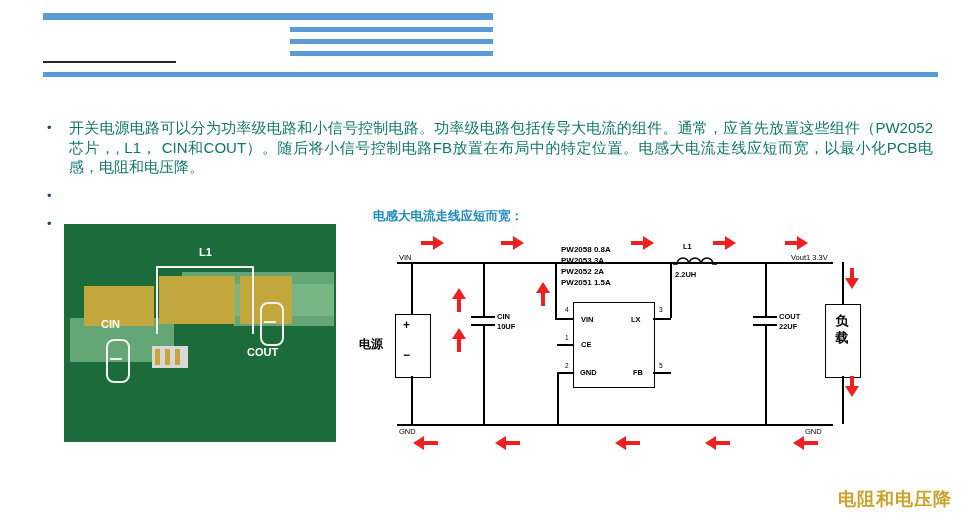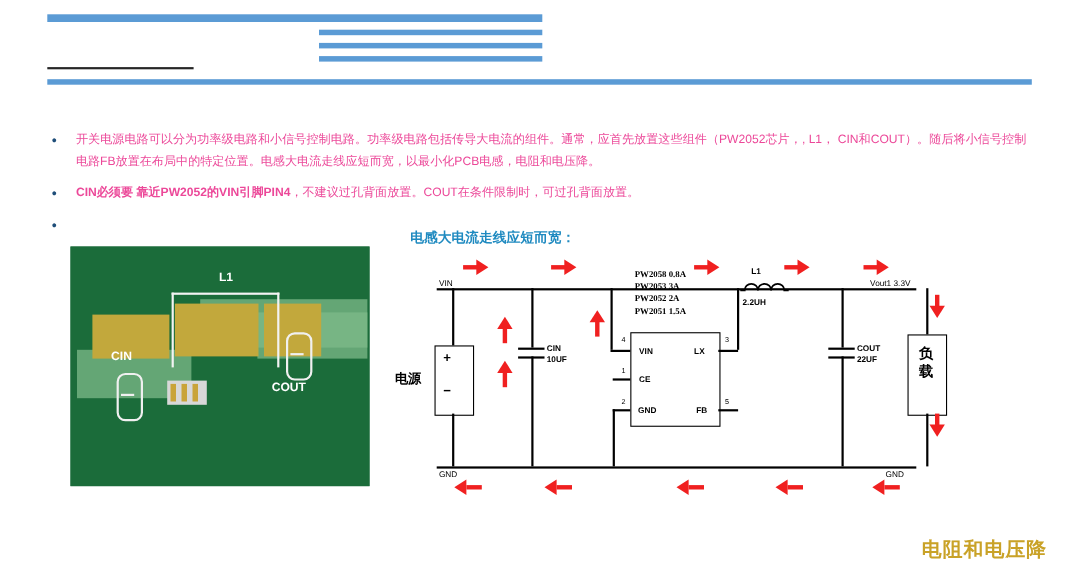--- a/index.html
+++ b/index.html
@@ -23,21 +23,21 @@
     position:absolute;left:43px;top:31px;
     font-size:19px;font-weight:bold;color:#1f1f1f;
     letter-spacing:1px;
   }
   .hdr-title-underline{position:absolute;left:43px;top:61px;width:133px;height:2px;background:#262626;}
 
   
   .bullets{position:absolute;left:43px;top:118px;width:890px;}
   .bullet-row{display:flex;margin-bottom:9px;}
   .bullet-dot{width:22px;flex:0 0 22px;color:#1f4e79;font-size:13px;line-height:19px;text-align:left;padding-left:4px;}
-  .bullet-text{font-size:11px;line-height:19.5px;color:#ec4899;text-align:justify;}
+  .bullet-text{font-size:15px;line-height:19.5px;color:#0f766e;text-align:justify;}
   .bullet-text.b2{font-weight:bold;}
   .bullet-text .reg{font-weight:normal;}
 
   
   .photo{
     position:absolute;left:64px;top:224px;width:272px;height:218px;
     background:#1f6b3a;
     background:linear-gradient(#1d6e3c,#17histor);
     background-color:#1a6b39;
     overflow:hidden;
@@ -105,21 +105,20 @@
   <div class="hdr-rule"></div>
 </div>
 
 <div class="bullets">
   <div class="bullet-row">
     <div class="bullet-dot">•</div>
     <div class="bullet-text">开关电源电路可以分为功率级电路和小信号控制电路。功率级电路包括传导大电流的组件。通常，应首先放置这些组件（PW2052芯片，, L1， CIN和COUT）。随后将小信号控制电路FB放置在布局中的特定位置。电感大电流走线应短而宽，以最小化PCB电感，电阻和电压降。</div>
   </div>
   <div class="bullet-row">
     <div class="bullet-dot">•</div>
-    <div class="bullet-text b2"><span>CIN必须要 靠近PW2052的VIN引脚PIN4</span><span class="reg">，不建议过孔背面放置。COUT在条件限制时，可过孔背面放置。</span></div>
   </div>
   <div class="bullet-row">
     <div class="bullet-dot">•</div>
     <div class="bullet-text"></div>
   </div>
 </div>
 
 <div class="photo">
   <div class="pcb"></div>
   <div class="greenband g1"></div>
@@ -182,21 +181,21 @@
   <div class="pinnum" style="left:286px;top:126px;">5</div>
   <div class="wire wh" style="left:182px;top:82px;width:18px;"></div>
   <div class="wire wv" style="left:182px;top:26px;height:56px;"></div>
   <div class="wire wh" style="left:184px;top:108px;width:16px;"></div>
   <div class="wire wh" style="left:184px;top:136px;width:16px;"></div>
   <div class="wire wv" style="left:184px;top:136px;height:52px;"></div>
   <div class="wire wh" style="left:280px;top:82px;width:18px;"></div>
   <div class="wire wv" style="left:297px;top:26px;height:56px;"></div>
   <div class="wire wh" style="left:280px;top:136px;width:18px;"></div>
 
-  <div class="partlist" style="left:204px;top:8px;font-family:Liberation Serif, serif;">
+  <div class="partlist" style="left:188px;top:8px;">
     <div>PW2058  0.8A</div>
     <div>PW2053   3A</div>
     <div>PW2052   2A</div>
     <div>PW2051  1.5A</div>
   </div>
 
   <div class="coil" style="left:298px;top:18px;">
     <svg width="56" height="16" viewBox="0 0 56 16">
       <path d="M2 10 h4 a6 6 0 0 1 12 0 a6 6 0 0 1 12 0 a6 6 0 0 1 12 0 h4" fill="none" stroke="#000" stroke-width="1.6"></path>
     </svg>

